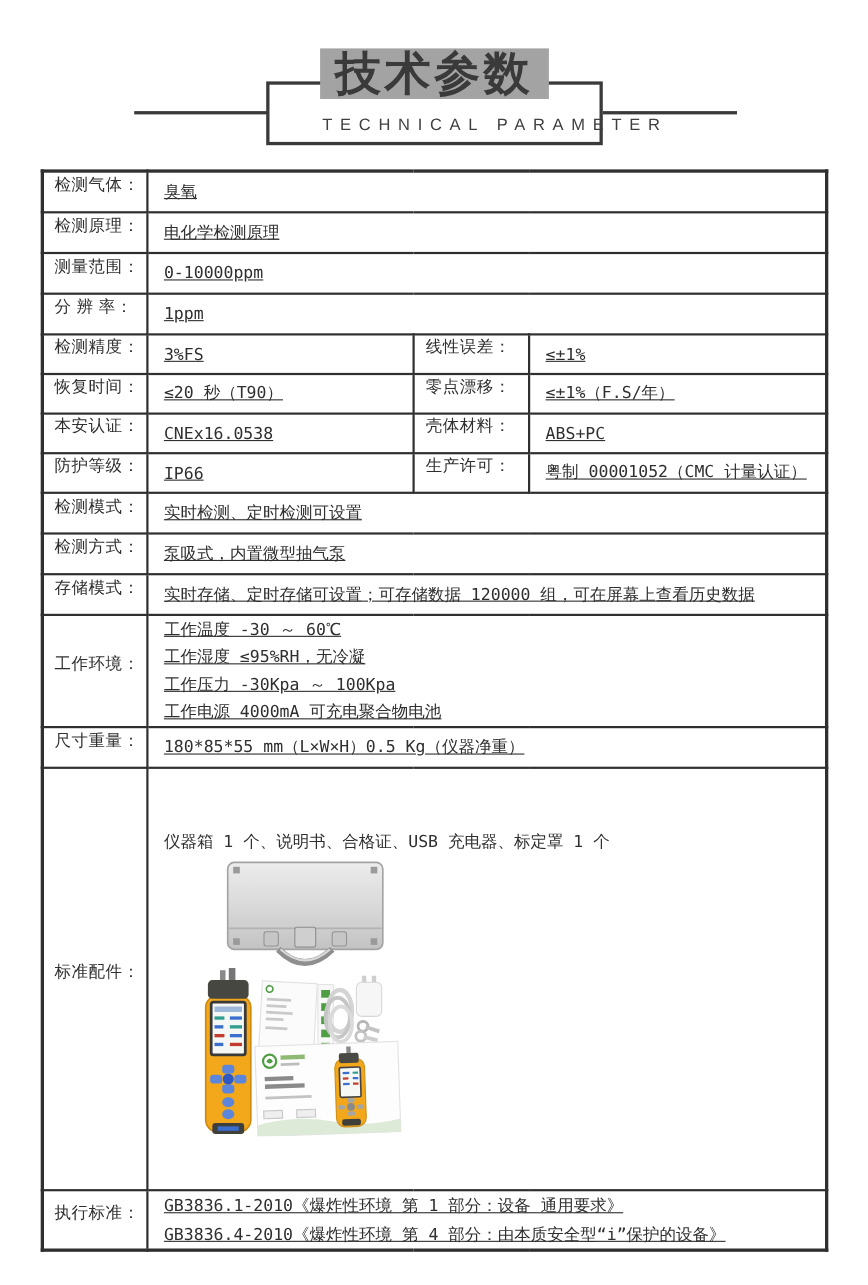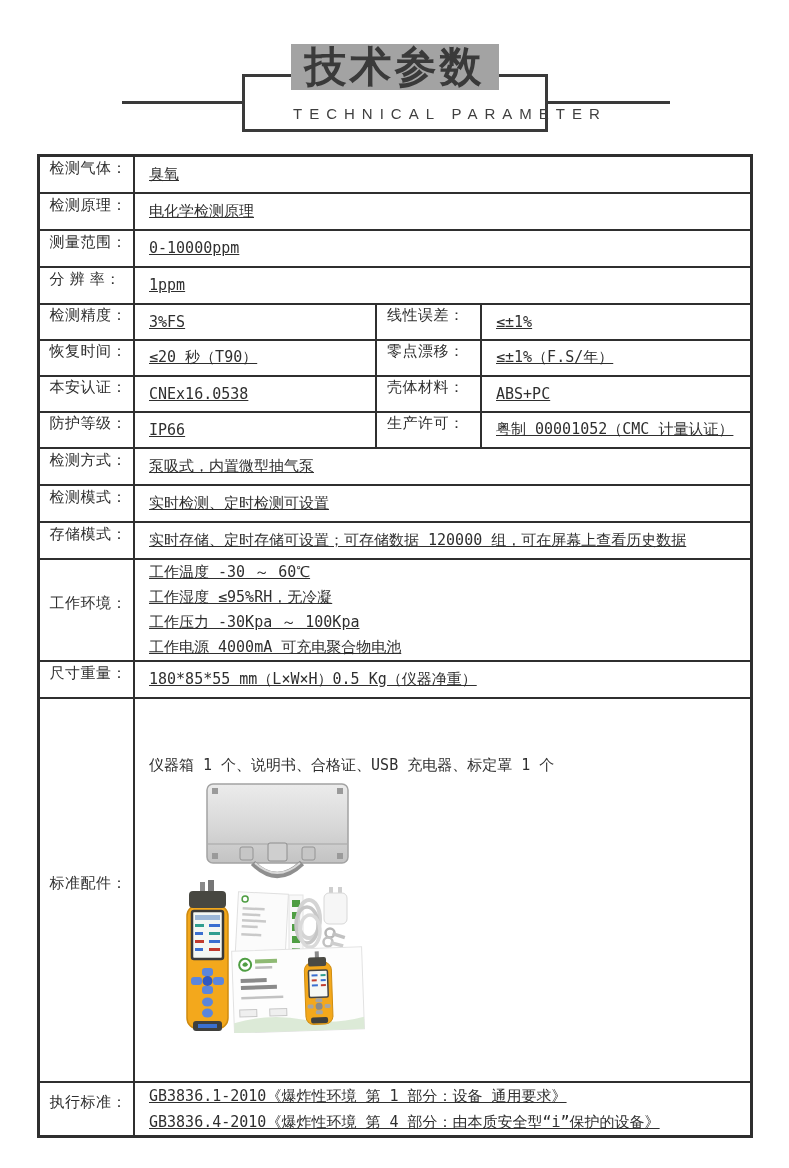--- a/index.html
+++ b/index.html
@@ -127,26 +127,26 @@
     <td class="val">ABS+PC</td>
   </tr>
   <tr class="r36">
     <td class="lab">防护等级：</td>
     <td class="val">IP66</td>
     <td class="lab">生产许可：</td>
     <td class="val">粤制 00001052（CMC 计量认证）</td>
   </tr>
 
   <tr class="r37">
+    <td class="lab">检测模式：</td>
+    <td class="val" colspan="3">实时检测、定时检测可设置</td>
+  </tr>
+  <tr class="r37">
     <td class="lab">检测方式：</td>
     <td class="val" colspan="3">泵吸式，内置微型抽气泵</td>
-  </tr>
-  <tr class="r37">
-    <td class="lab">检测模式：</td>
-    <td class="val" colspan="3">实时检测、定时检测可设置</td>
   </tr>
   <tr class="r37">
     <td class="lab">存储模式：</td>
     <td class="val" colspan="3">实时存储、定时存储可设置；可存储数据 120000 组，可在屏幕上查看历史数据</td>
   </tr>
 
   <tr class="env">
     <td class="lab">工作环境：</td>
     <td class="val" colspan="3">
       <div class="mline">工作温度 -30 ～ 60℃</div>

